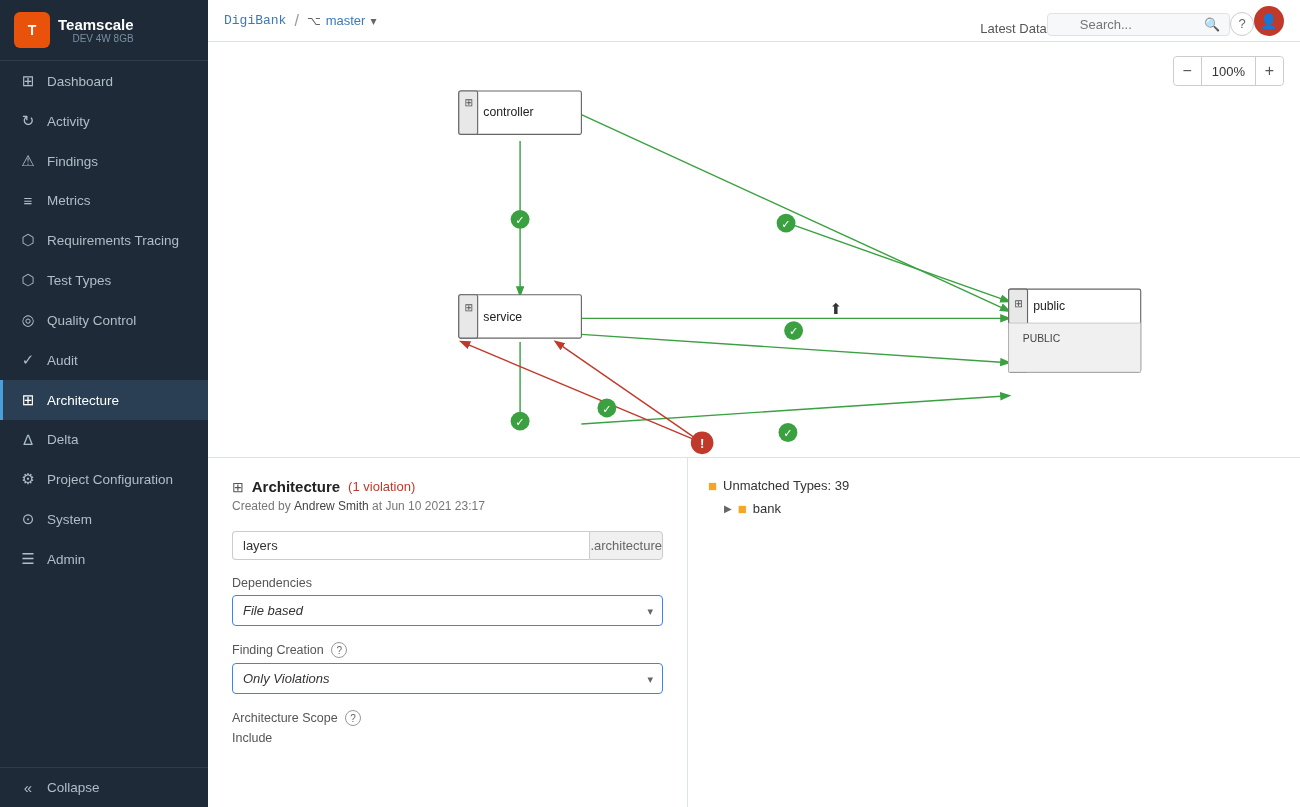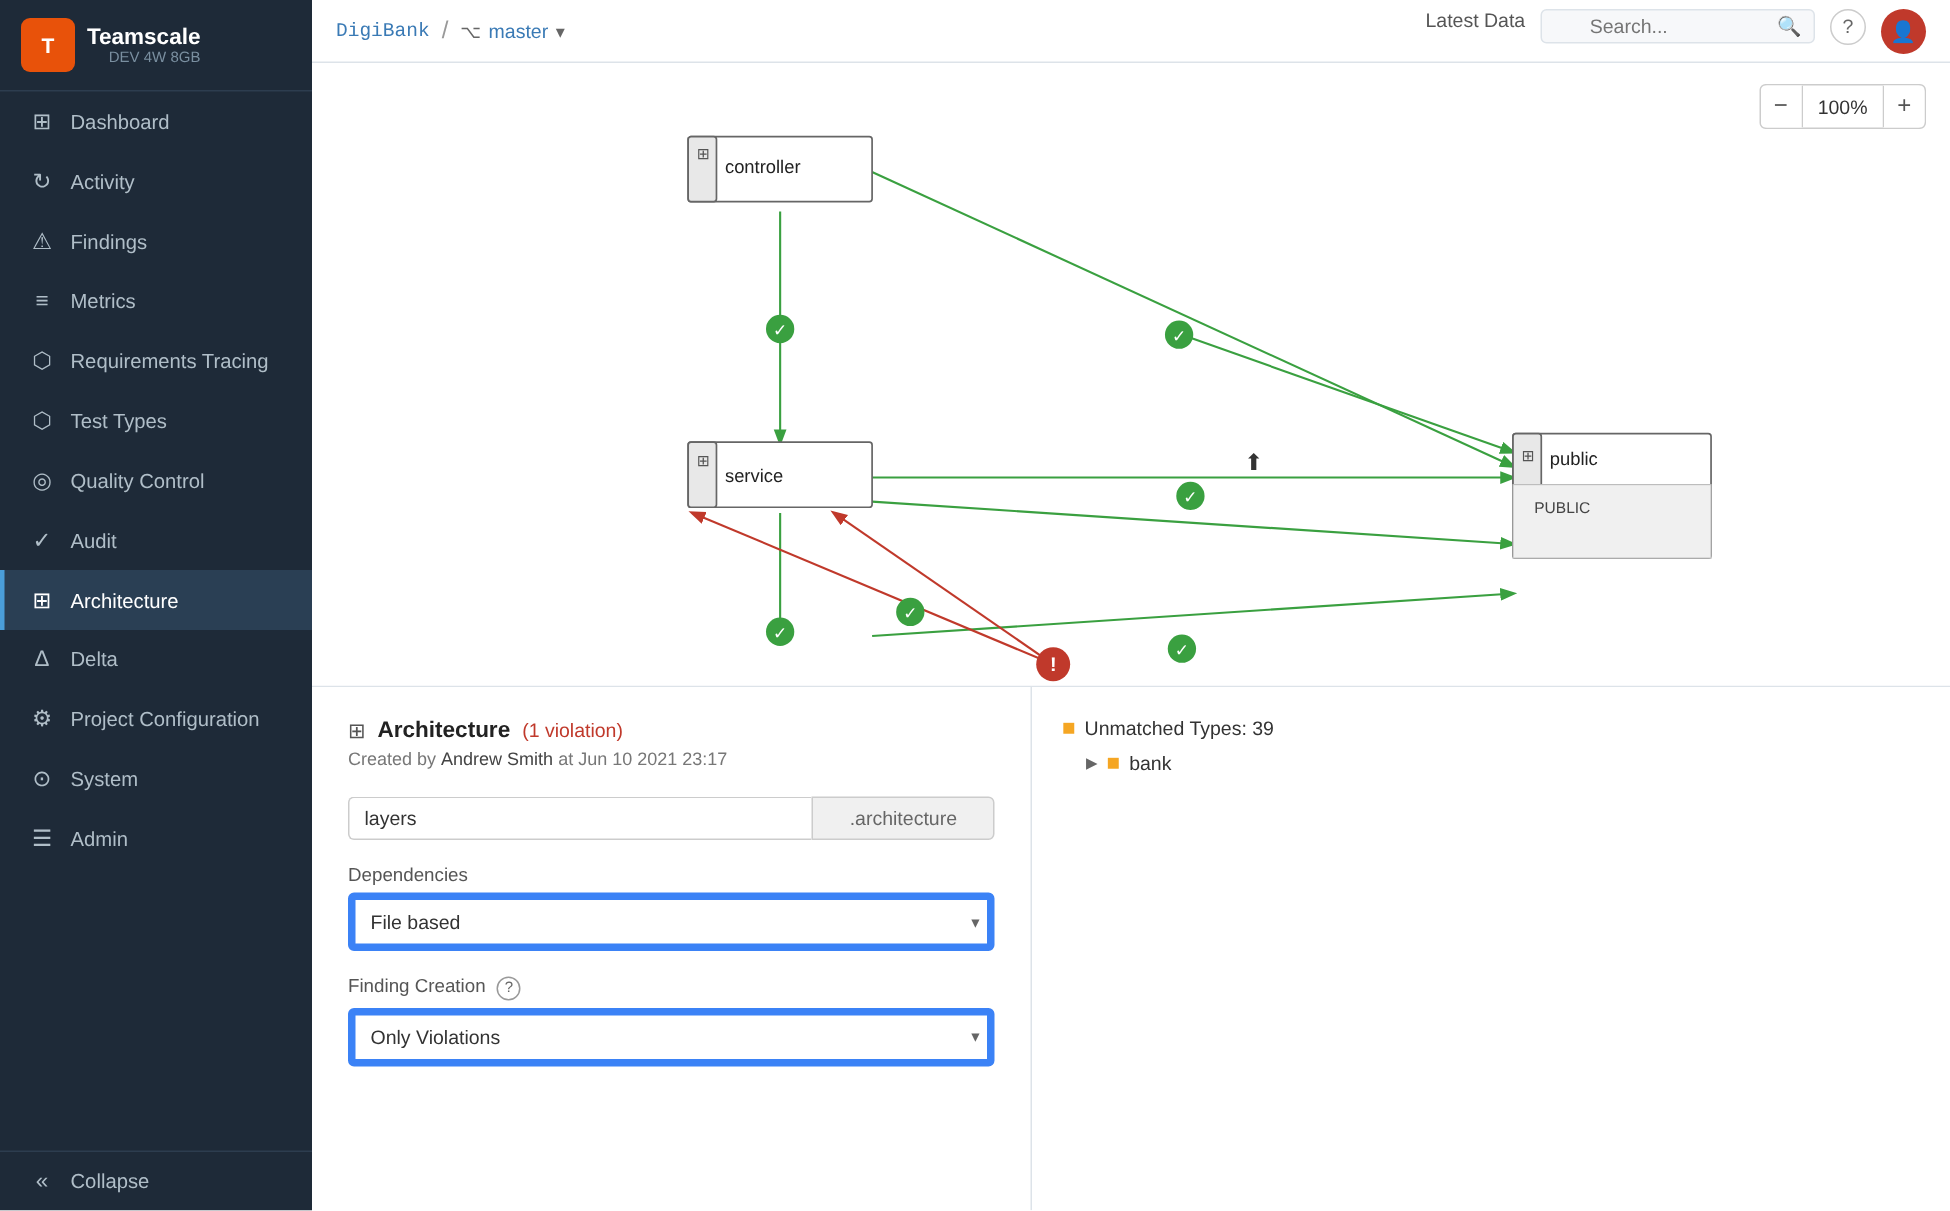--- a/index.html
+++ b/index.html
@@ -62,21 +62,21 @@
       display: flex; align-items: center;
       padding: 0 16px;
       gap: 8px;
       background: #fff;
     }
     #topbar-project { font-size: 13px; color: #3a7ab5; cursor: pointer; font-family: Liberation Mono, monospace; }
     #topbar-sep { color: #999; }
     #topbar-branch-wrapper { display: flex; align-items: center; gap: 5px; font-size: 13px; color: #3a7ab5; cursor: pointer; }
     #topbar-branch-icon { font-size: 12px; color: #666; }
     #topbar-branch-dropdown { font-size: 12px; color: #666; cursor: pointer; }
-    #topbar-right { margin-left: auto; display: flex; align-items: flex-start; gap: 10px; }
+    #topbar-right { margin-left: auto; display: flex; align-items: flex-end; }
     #topbar-latest { font-size: 13px; color: #555; }
     #search-box {
       display: flex; align-items: center;
       border: 1px solid #dde3e9; border-radius: 4px;
       padding: 3px 8px; gap: 5px;
       background: #f7f8fa;
     }
     #search-input { border: none; background: transparent; font-size: 13px; outline: none; width: 120px; color: #555; margin-left: 24px; }
     #search-icon { color: #888; font-size: 13px; }
     #help-icon { width: 24px; height: 24px; border-radius: 50%; border: 1px solid #ccc; display: flex; align-items: center; justify-content: center; font-size: 13px; color: #666; cursor: pointer; }
@@ -141,34 +141,35 @@
       flex: 1;
       border: 1px solid #ccc; border-right: none;
       border-radius: 4px 0 0 4px;
       padding: 6px 10px; font-size: 13px; color: #333;
       outline: none;
     }
     #name-suffix {
       background: #f0f0f0;
       border: 1px solid #ccc;
       border-radius: 0 4px 4px 0;
-      padding: 6px 24px; font-size: 13px; color: #666;
+      padding: 6px 0; font-size: 13px; color: #666;
     }
 
     .select-wrapper {
       position: relative;
     }
     .form-select {
       width: 100%;
       appearance: none;
-      border: 5px solid #3b82f6; border-radius: 4px;
+      border: 1px solid #3b82f6; border-radius: 4px;
       padding: 7px 32px 7px 10px;
       font-size: 13px; color: #333;
       background: #fff; cursor: pointer;
       outline: none;
+      font-style: italic;
     }
     .select-arrow {
       position: absolute; right: 10px; top: 50%;
       transform: translateY(-50%);
       font-size: 11px; color: #666; pointer-events: none;
     }
 
     .help-circle {
       display: inline-flex; align-items: center; justify-content: center;
       width: 16px; height: 16px; border-radius: 50%;
@@ -406,20 +407,27 @@
         <div class="select-wrapper">
           <select class="form-select">
             <option>Only Violations</option>
             <option>All</option>
             <option>None</option>
           </select>
           <span class="select-arrow">▾</span>
         </div>
       </div>
 
+      <div class="form-group">
+        <div class="form-label">
+          <span>Architecture Scope</span>
+          <span class="help-circle">?</span>
+        </div>
+        <div class="form-label">Include</div>
+      </div>
     </div>
 
     <div id="right-tree">
       <div class="tree-item">
         <span class="folder-icon folder-yellow">■</span>
         <span class="unmatched-label">Unmatched Types: 39</span>
       </div>
       <div class="tree-item" style="padding-left: 16px;">
         <span class="tree-expand">▶</span>
         <span class="folder-icon folder-yellow">■</span>

